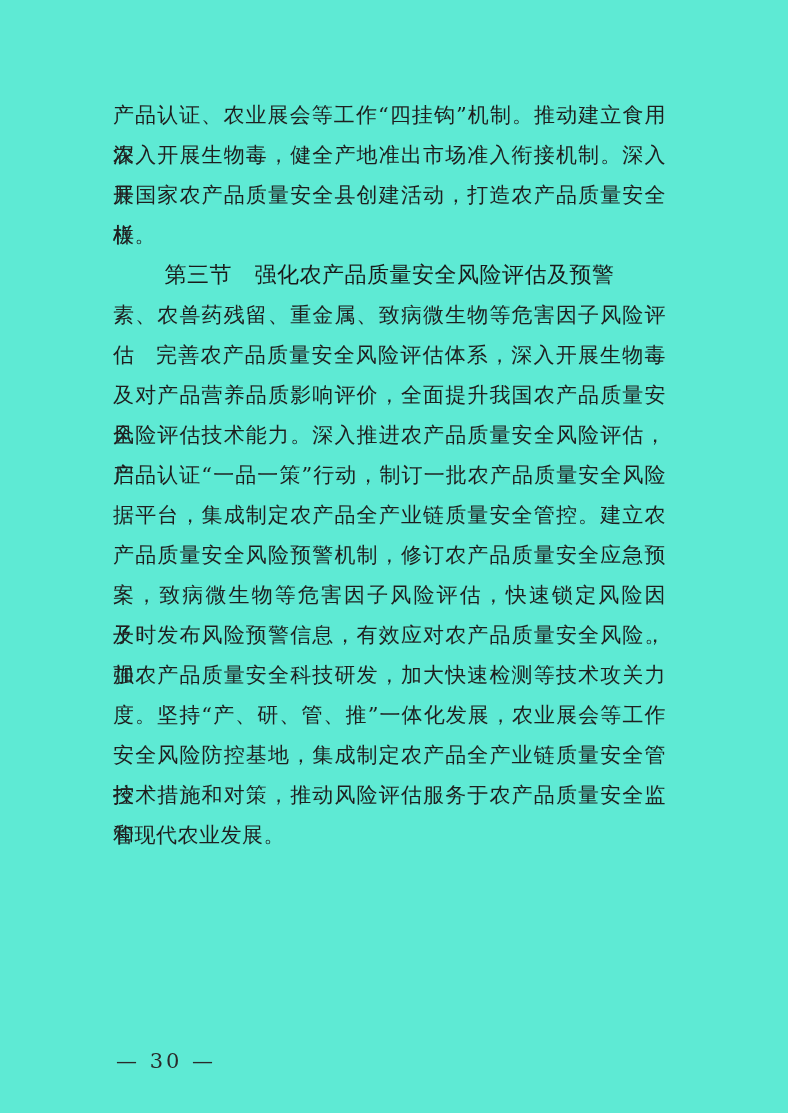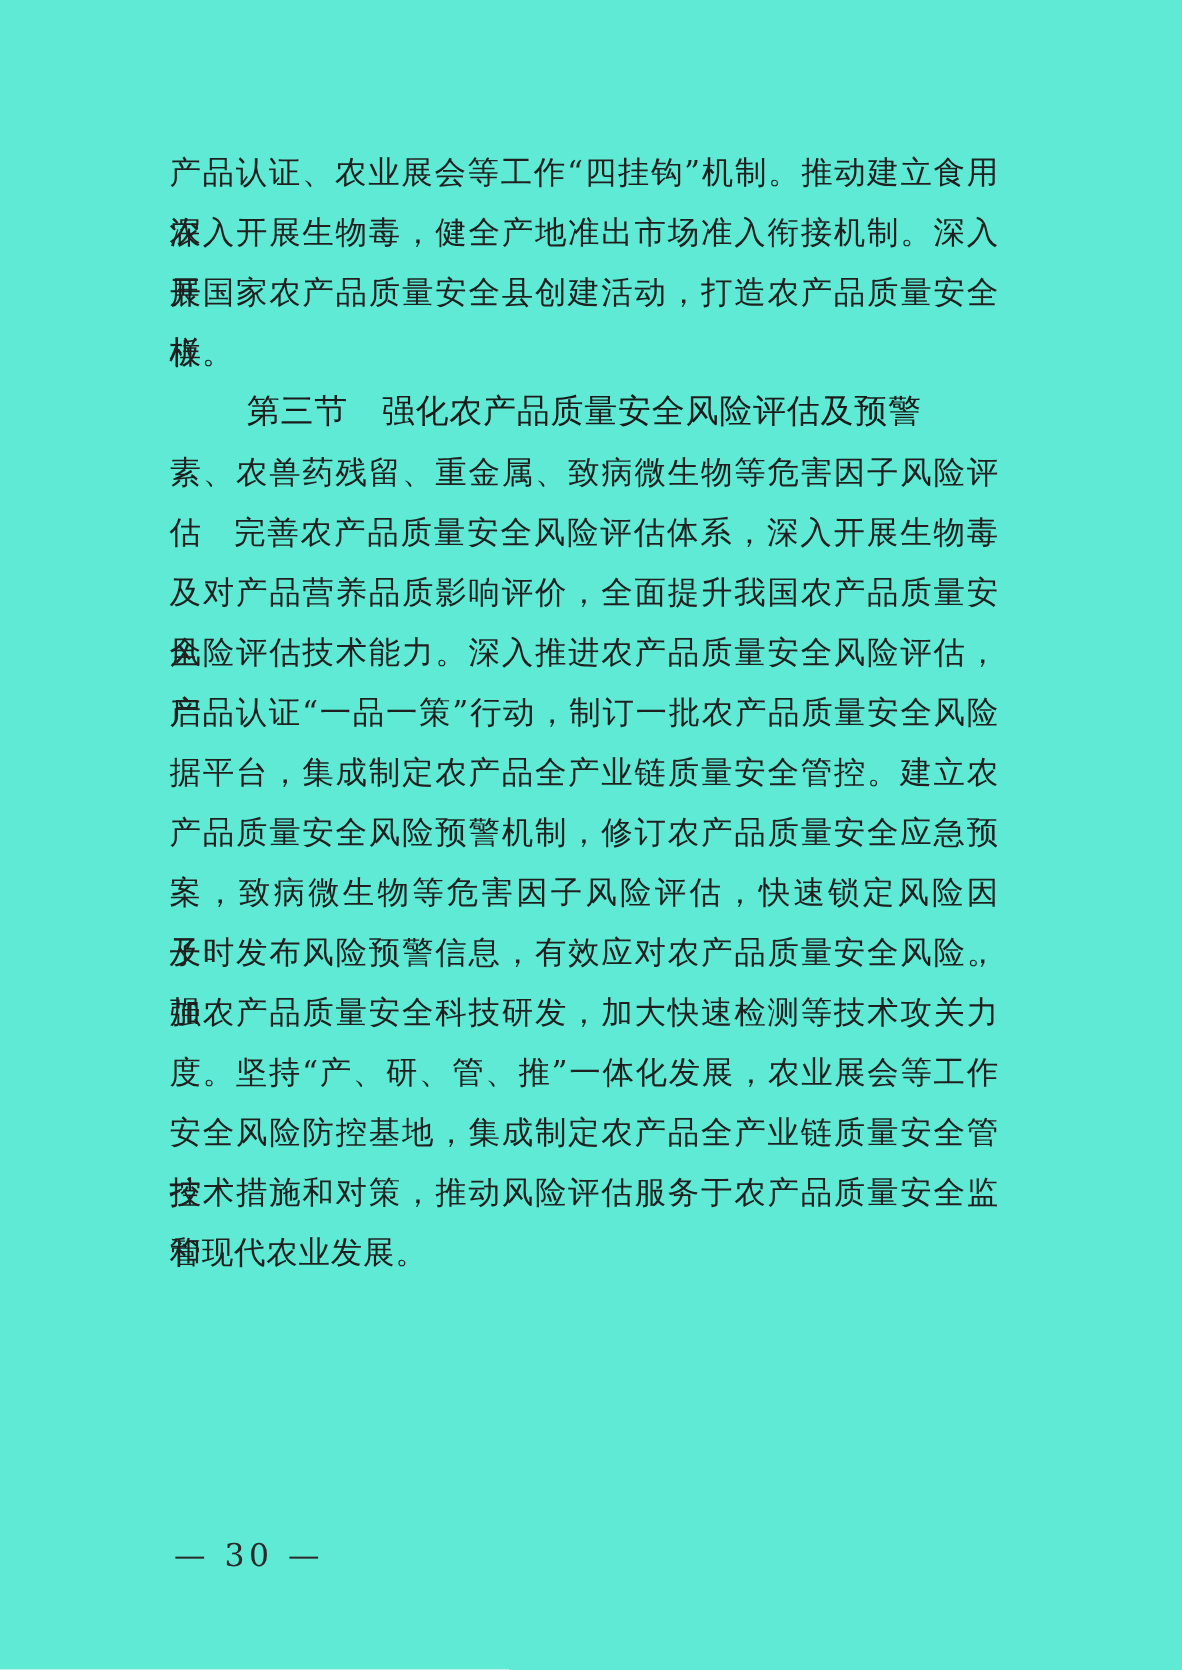--- a/index.html
+++ b/index.html
@@ -41,21 +41,21 @@
     line-height: 40px;
     font-size: 22px;
     font-weight: normal;
     text-align: center;
     color: #1a1a1a;
     letter-spacing: 0.5px;
   }
   .footer {
     position: absolute;
     left: 116px;
-    top: 1022px;
+    top: 1046px;
     font-size: 21px;
     line-height: 30px;
     color: #2a2a2a;
     letter-spacing: 3px;
   }
 </style>
 </head>
 <body>
 
 <div class="page">

